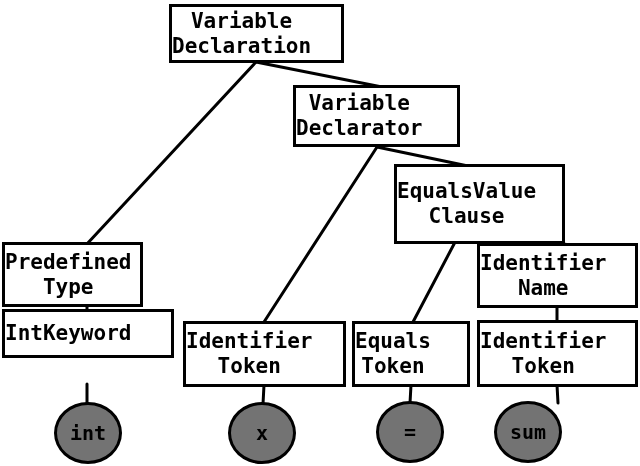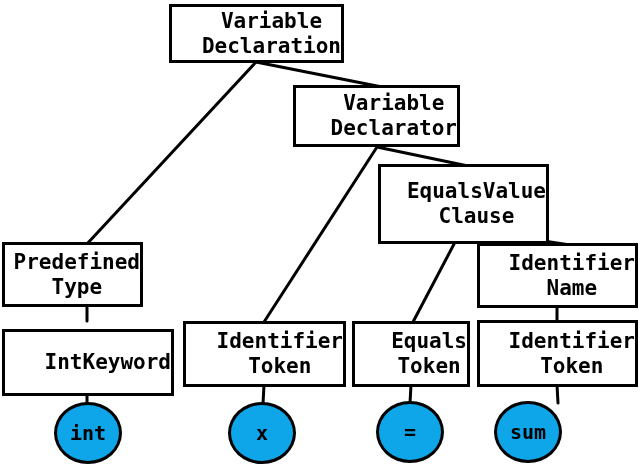--- a/index.html
+++ b/index.html
@@ -27,38 +27,38 @@
     stroke-linecap: round;
   }
   .node {
     position: absolute;
     box-sizing: border-box;
     border: 3px solid #000000;
     background: #ffffff;
     z-index: 2;
     display: flex;
     align-items: center;
-    justify-content: flex-end;
+    justify-content: flex-start;
   }
   .node-label {
     font-size: 21px;
     line-height: 25px;
     font-weight: bold;
     color: #000000;
     text-align: center;
     white-space: pre-line;
   }
   .leaf {
     position: absolute;
     box-sizing: border-box;
     width: 68px;
     height: 62px;
     border: 3px solid #000000;
     border-radius: 50%;
-    background: #0ea5e9;
+    background: #737373;
     z-index: 2;
     display: flex;
     align-items: center;
     justify-content: center;
   }
   .leaf-label {
     font-size: 20px;
     font-weight: bold;
     color: #000000;
     text-align: center;
@@ -87,31 +87,31 @@
   <div class="node" style="left:169px; top:4px; width:175px; height:59px">
     <span class="node-label">Variable
 Declaration</span>
   </div>
 
   <div class="node" style="left:293px; top:85px; width:167px; height:62px">
     <span class="node-label">Variable
 Declarator</span>
   </div>
 
-  <div class="node" style="left:378px; top:164px; width:171px; height:80px">
+  <div class="node" style="left:394px; top:164px; width:171px; height:80px">
     <span class="node-label">EqualsValue
 Clause</span>
   </div>
 
   <div class="node" style="left:2px; top:242px; width:141px; height:65px">
     <span class="node-label">Predefined
 Type</span>
   </div>
 
-  <div class="node" style="left:2px; top:329px; width:172px; height:67px">
+  <div class="node" style="left:2px; top:309px; width:172px; height:49px">
     <span class="node-label">IntKeyword</span>
   </div>
 
   <div class="node" style="left:183px; top:321px; width:163px; height:66px">
     <span class="node-label">Identifier
 Token</span>
   </div>
 
   <div class="node" style="left:352px; top:321px; width:118px; height:66px">
     <span class="node-label">Equals

